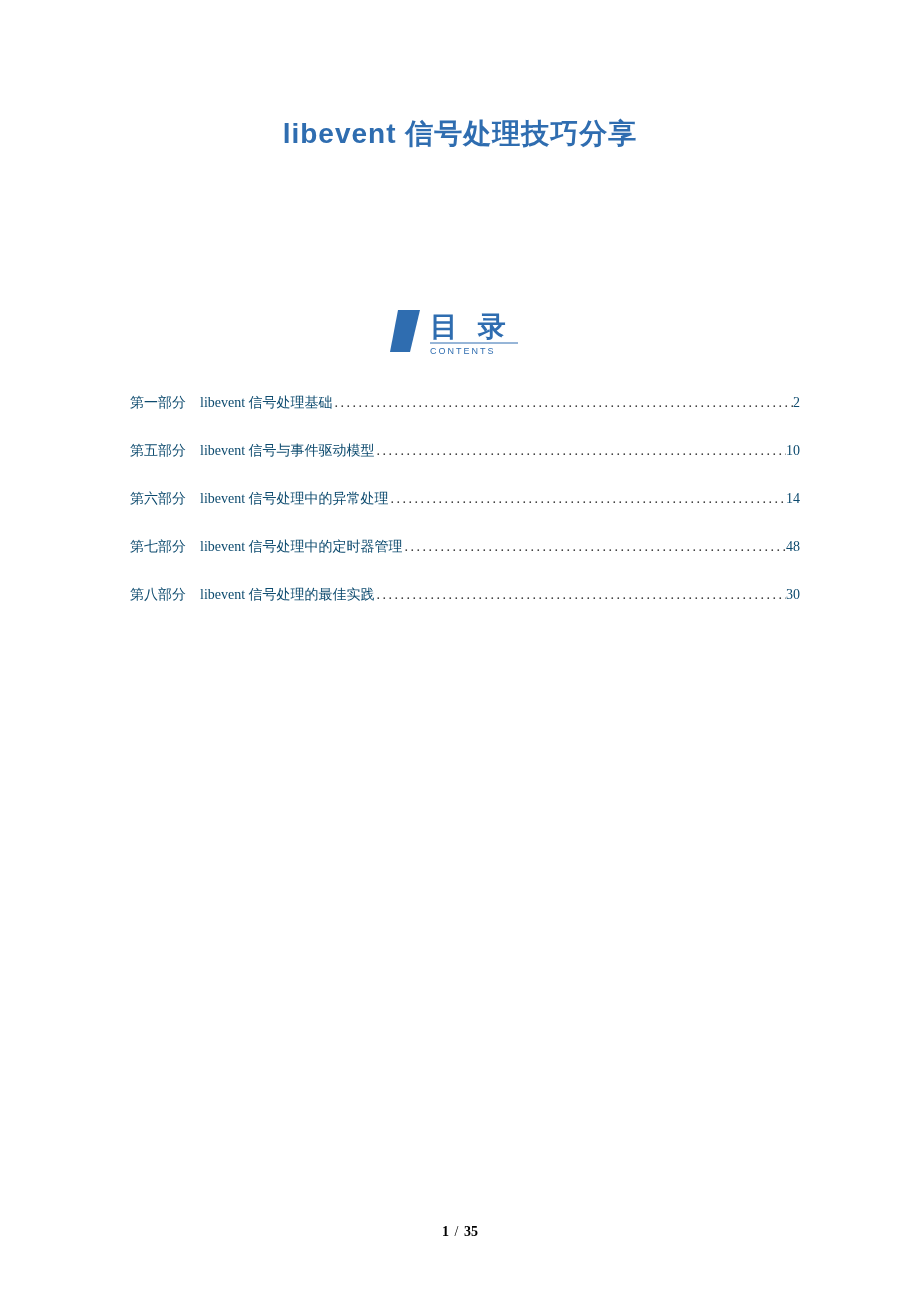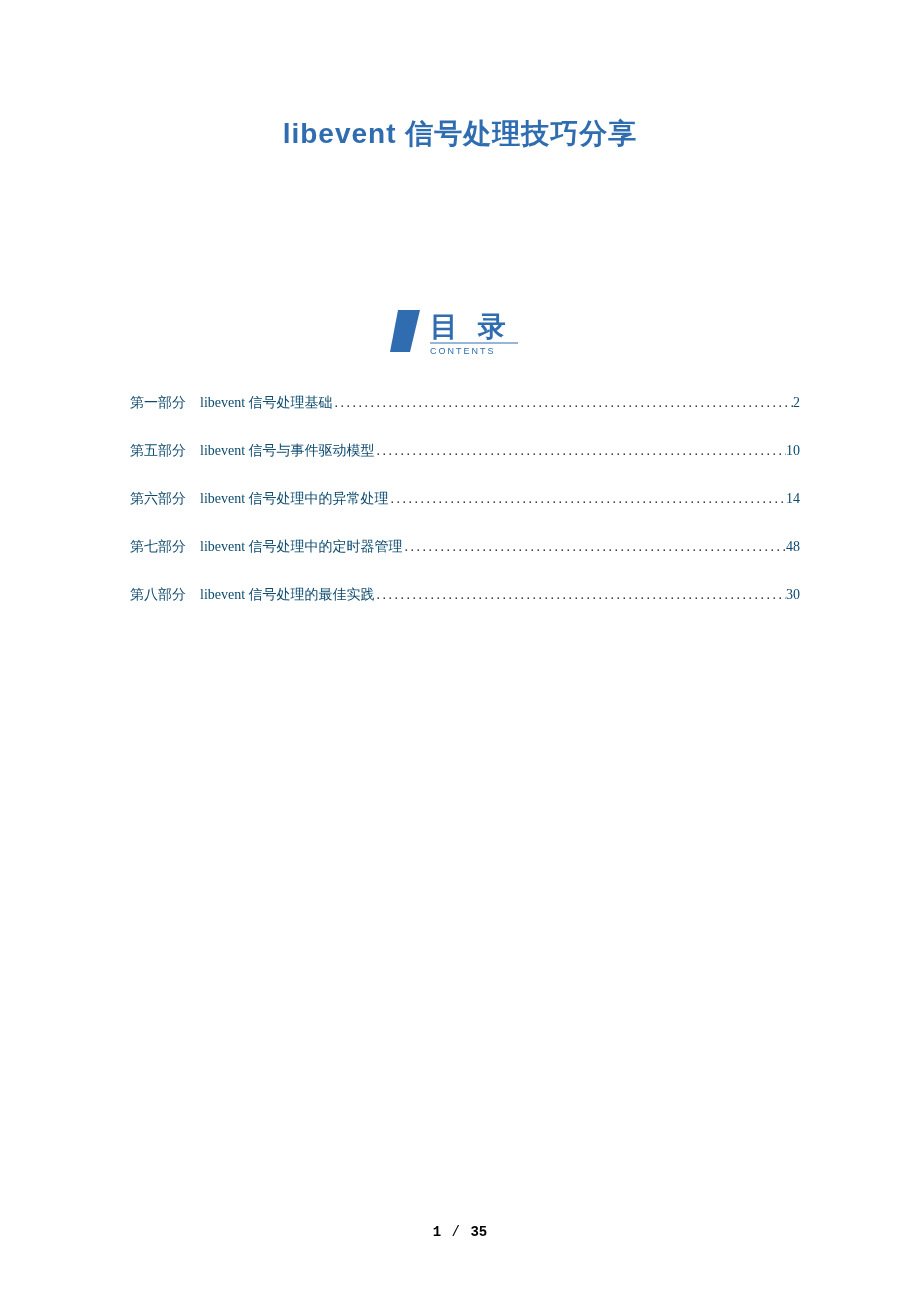--- a/index.html
+++ b/index.html
@@ -8,21 +8,21 @@
   .title { text-align: center; font-size: 28px; font-weight: bold; color: #2f6db0; letter-spacing: 1px; font-family: "SimHei", "Heiti SC", sans-serif; }
   .toc-header { margin-top: 155px; display: flex; justify-content: center; align-items: center; text-align: center; }
   .toc-header svg { display: block; }
   .toc-list { margin-top: 34px; padding-left: 10px; padding-right: 0; }
   .toc-row { display: flex; align-items: baseline; font-size: 14px; color: #0c4a6e; margin-bottom: 30px; white-space: nowrap; }
   .toc-part { flex: 0 0 auto; margin-right: 14px; }
   .toc-title { flex: 0 0 auto; }
   .toc-dots { flex: 1 1 auto; overflow: hidden; letter-spacing: 2.5px; color: #333; padding: 0 2px; }
   .toc-dots::after { content: "............................................................................................................................................................................."; }
   .toc-page { flex: 0 0 auto; text-align: right; }
-  .footer { position: absolute; bottom: 62px; left: 0; width: 100%; text-align: center; font-family: Liberation Mono, monospace; font-size: 14px; }
+  .footer { position: absolute; bottom: 62px; left: 0; width: 100%; text-align: center; font-family: Liberation Serif, serif; font-size: 14px; }
   .footer .cur { font-weight: bold; }
   .footer .sep { margin: 0 2px; }
   .footer .total { font-weight: bold; }
 </style>
 </head>
 <body>
 
 <div class="page">
 
   <h1 class="title">libevent 信号处理技巧分享</h1>

